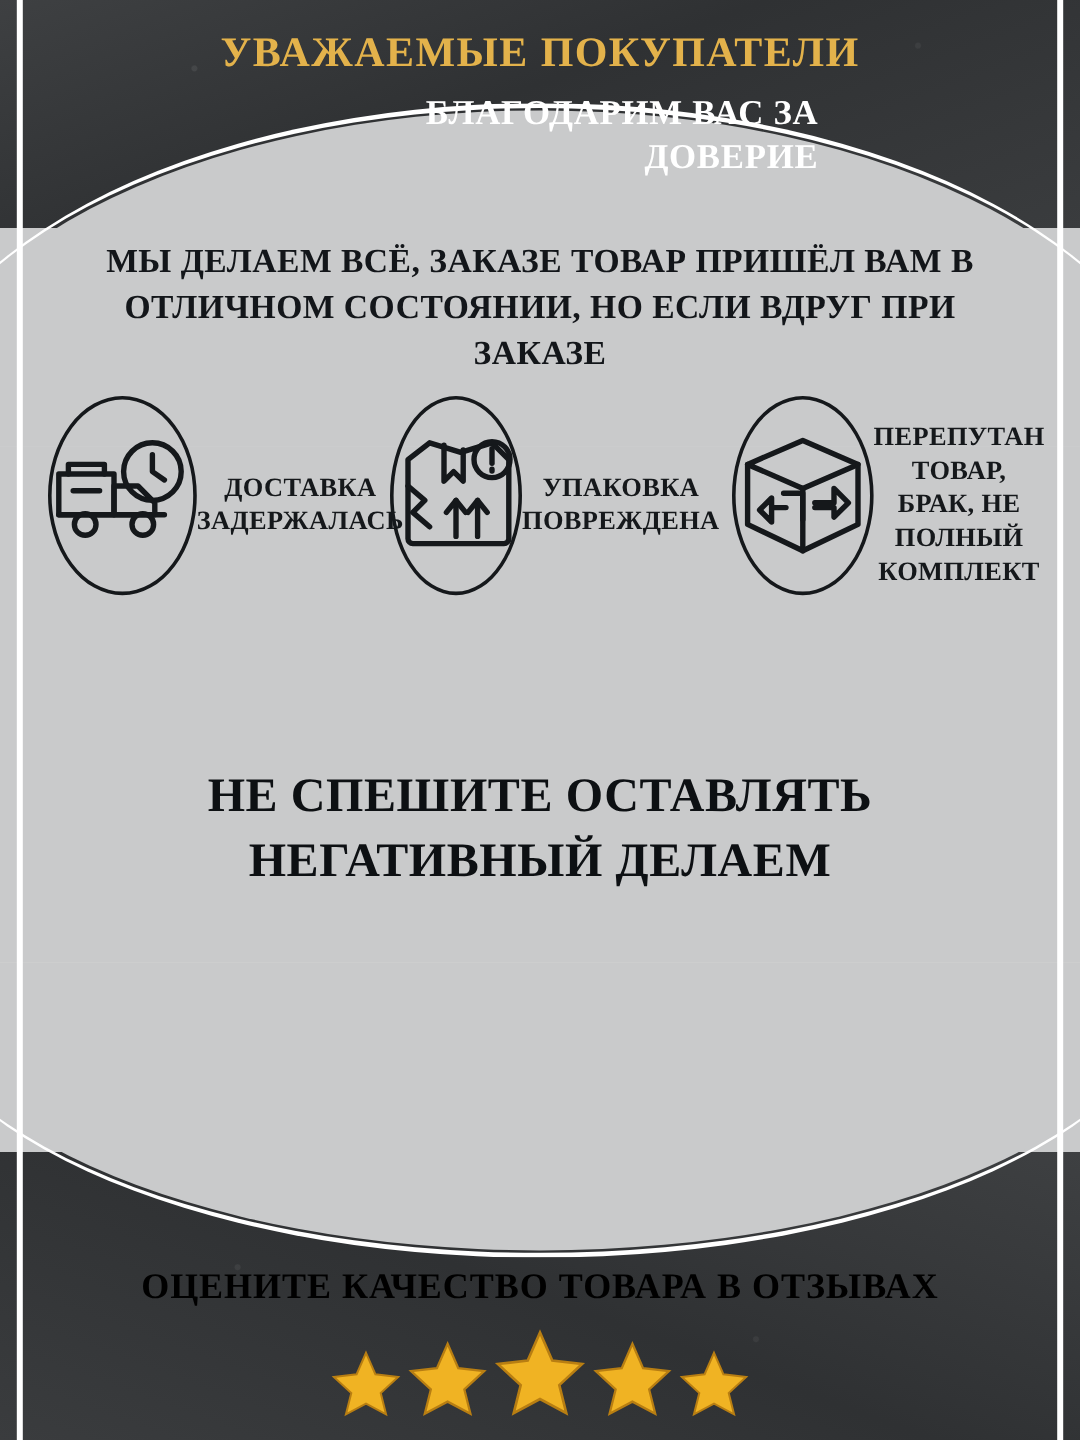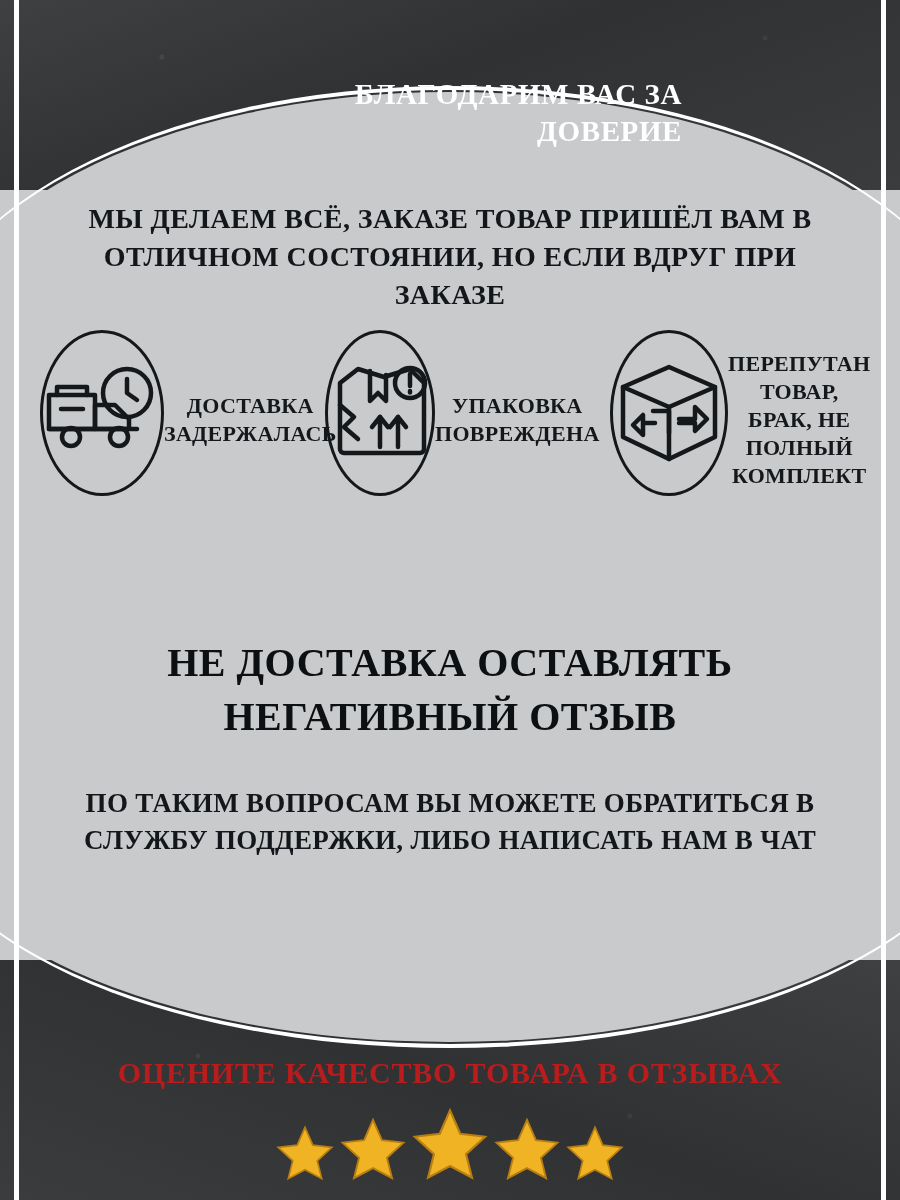--- a/index.html
+++ b/index.html
@@ -198,21 +198,21 @@
     letter-spacing: 0.3px;
   }
 
   
   .footer-text {
     position: absolute;
     bottom: 108px;
     left: 0;
     width: 900px;
     text-align: center;
-    color: #b91c1c;
+    color: #000000;
     font-size: 30px;
     font-weight: bold;
     line-height: 1.3;
     letter-spacing: 0.8px;
   }
   .stars {
     position: absolute;
     bottom: 18px;
     left: 0;
     width: 900px;
@@ -237,20 +237,21 @@
 
   <div class="band-bottom"></div>
   <div class="band-bottom-curve"></div>
   <div class="band-bottom-curve-line"></div>
 
   <div class="rail rail-left"></div>
   <div class="rail rail-right"></div>
 
   <div class="content">
 
+    <div class="hdr-title">УВАЖАЕМЫЕ ПОКУПАТЕЛИ</div>
     <div class="hdr-sub">БЛАГОДАРИМ ВАС ЗА ДОВЕРИЕ</div>
 
     <div class="intro">МЫ ДЕЛАЕМ ВСЁ, ЗАКАЗЕ ТОВАР ПРИШЁЛ ВАМ В ОТЛИЧНОМ СОСТОЯНИИ, НО ЕСЛИ ВДРУГ ПРИ ЗАКАЗЕ</div>
 
     <div class="icons">
 
       <div class="icon-col">
         <div class="circle">
           <svg width="118" height="96" viewBox="0 0 118 96">
             <g fill="none" stroke="#15181b" stroke-width="4.5" stroke-linecap="round" stroke-linejoin="round">
@@ -300,23 +301,22 @@
               <path d="M66 58 h16 v-12 l12 12 -12 12 v-8 h-16"></path>
               <path d="M40 50 h16 v22"></path>
             </g>
           </svg>
         </div>
         <div class="icon-label">ПЕРЕПУТАН ТОВАР, БРАК, НЕ ПОЛНЫЙ КОМПЛЕКТ</div>
       </div>
 
     </div>
 
-    <div class="headline">НЕ ДОСТАВКА ОСТАВЛЯТЬ НЕГАТИВНЫЙ ОТЗЫВ</div>
-
-    <div class="body-text">ПО ТАКИМ ВОПРОСАМ ВЫ МОЖЕТЕ ОБРАТИТЬСЯ В СЛУЖБУ ПОДДЕРЖКИ, ЛИБО НАПИСАТЬ НАМ В ЧАТ</div>
+    <div class="headline">НЕ СПЕШИТЕ ОСТАВЛЯТЬ НЕГАТИВНЫЙ ДЕЛАЕМ</div>
+
 
     <div class="footer-text">ОЦЕНИТЕ КАЧЕСТВО ТОВАРА В ОТЗЫВАХ</div>
 
     <div class="stars">
       <svg class="star s1" viewBox="0 0 52 50">
         <polygon points="26,2 33,18 50,20 37,32 41,48 26,40 11,48 15,32 2,20 19,18" fill="#f0b323" stroke="#b87e12" stroke-width="1.5"></polygon>
       </svg>
       <svg class="star s2" viewBox="0 0 52 50">
         <polygon points="26,2 33,18 50,20 37,32 41,48 26,40 11,48 15,32 2,20 19,18" fill="#f0b323" stroke="#b87e12" stroke-width="1.5"></polygon>
       </svg>

